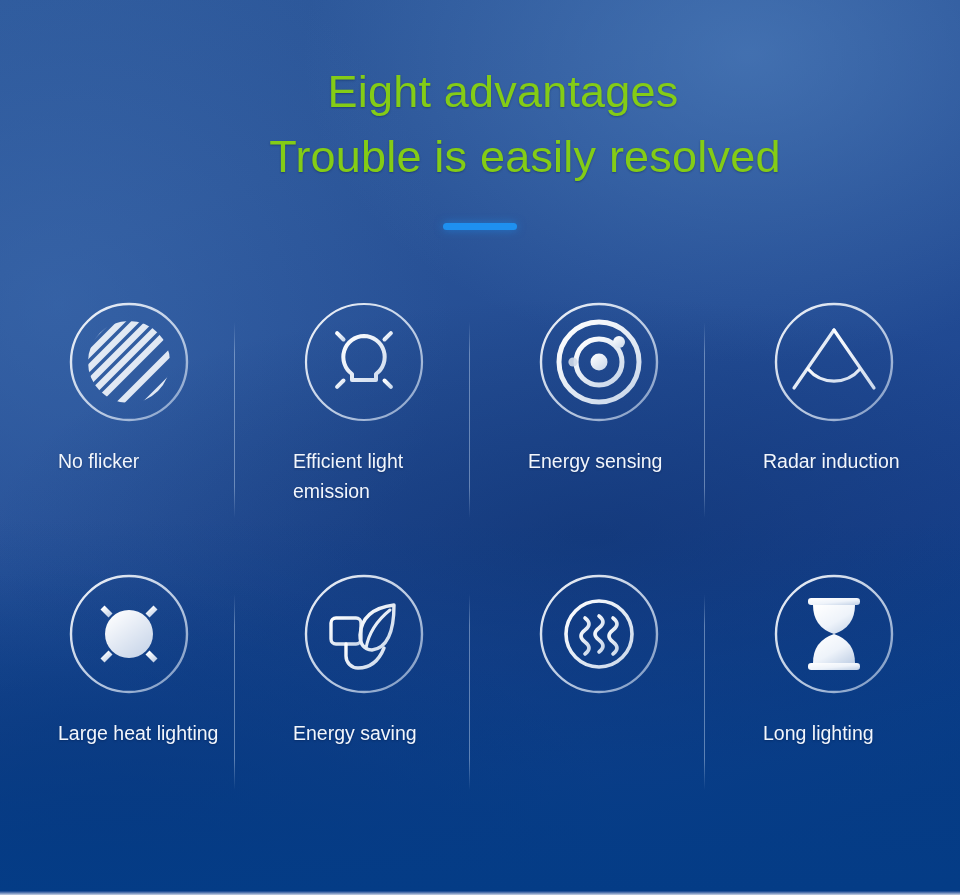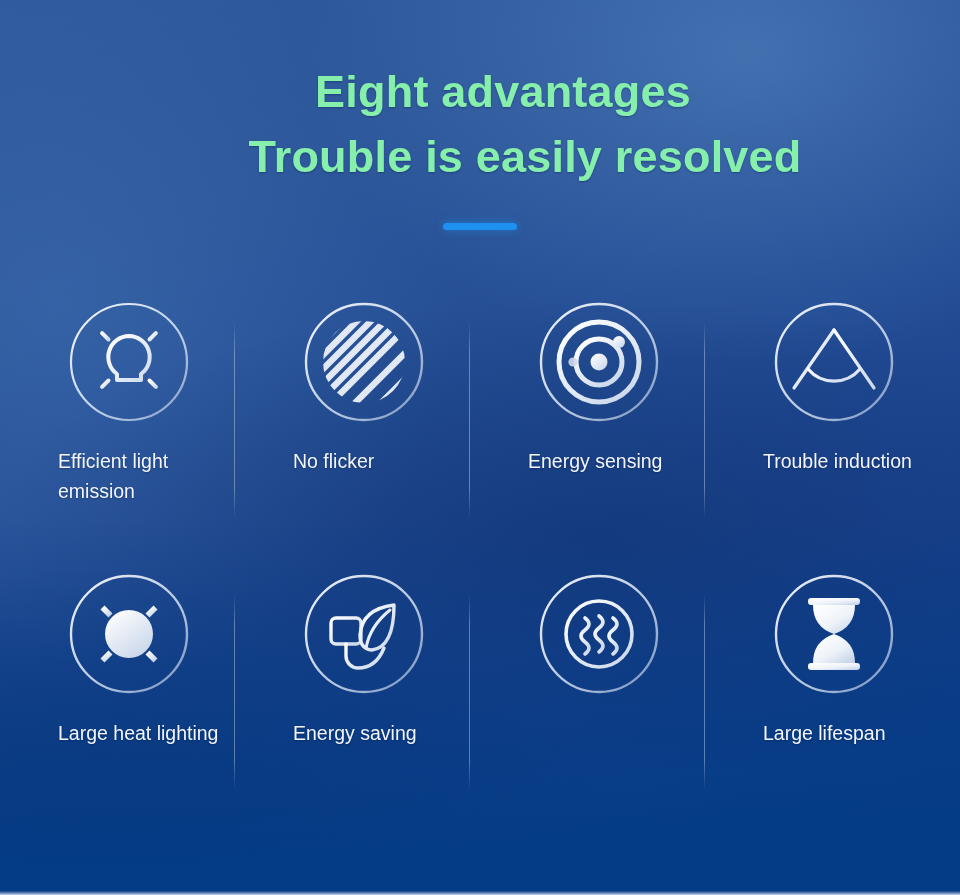--- a/index.html
+++ b/index.html
@@ -39,21 +39,21 @@
     background:linear-gradient(180deg, rgba(4,58,130,0) 58%, rgba(4,58,130,0.55) 82%, rgba(4,60,134,0.92) 97%, rgba(4,60,134,1) 100%);
   }
   .bg-bottom-strip {
     position:absolute; left:0; right:0; bottom:0; height:4px;
     background:linear-gradient(180deg,#0b3f8d 0%, #5f7fb4 45%, #c9d4e6 100%);
   }
 
   
   .header { position:absolute; left:0; right:0; top:62px; text-align:center; }
   .title-1, .title-2 {
-    color:#86efac; font-weight:bold; letter-spacing:0.2px;
+    color:#84cc16; font-weight:normal; letter-spacing:0.2px;
     text-shadow:0 1px 2px rgba(0,20,60,0.35);
     padding-left:46px;
   }
   .title-1 { font-size:45px; line-height:60px; }
   .title-2 { font-size:45px; line-height:60px; margin-top:5px;margin-left:44px; }
 
   .accent-bar {
     width:74px; height:7px; border-radius:4px;
     background:#1e90f0;
     margin:36px auto 0;
@@ -109,56 +109,20 @@
 
   <div class="header">
     <div class="title-1">Eight advantages</div>
     <div class="title-2">Trouble is easily resolved</div>
     <div class="accent-bar"></div>
   </div>
 
   <div class="grid">
 
     <div class="row row-1">
-
-      <div class="cell">
-        <span class="icon-wrap">
-          <svg viewBox="0 0 124 124">
-            <defs>
-              <linearGradient id="ringG1" x1="0" y1="0" x2="1" y2="1">
-                <stop offset="0%" stop-color="#ffffff" stop-opacity="0.95"></stop>
-                <stop offset="55%" stop-color="#dde7f5" stop-opacity="0.85"></stop>
-                <stop offset="100%" stop-color="#b9cbe5" stop-opacity="0.65"></stop>
-              </linearGradient>
-              <linearGradient id="glyphG1" x1="0" y1="0" x2="1" y2="1">
-                <stop offset="0%" stop-color="#ffffff"></stop>
-                <stop offset="100%" stop-color="#cfdcee"></stop>
-              </linearGradient>
-            </defs>
-            <circle cx="62" cy="62" r="58" fill="none" stroke="url(#ringG1)" stroke-width="2.2"></circle>
-            <g stroke="url(#glyphG1)" stroke-width="4" stroke-linecap="round" fill="none">
-              <path d="M62 31 v-9"></path>
-              <path d="M41.5 39.5 l-6.4 -6.4"></path>
-              <path d="M82.5 39.5 l6.4 -6.4"></path>
-              <path d="M33 60 h-9"></path>
-              <path d="M91 60 h9"></path>
-              <path d="M41.5 80.5 l-6.4 6.4"></path>
-              <path d="M82.5 80.5 l6.4 6.4"></path>
-            </g>
-            <path d="M62 36 a21 21 0 0 0 -12 38 v6 h24 v-6 a21 21 0 0 0 -12 -38 z" fill="none" stroke="url(#glyphG1)" stroke-width="4" stroke-linejoin="round"></path>
-            <g stroke="url(#glyphG1)" stroke-width="3.2" stroke-linecap="round">
-              <path d="M53 85 h18"></path>
-              <path d="M55 91 h14"></path>
-              <path d="M57.5 97 h9"></path>
-            </g>
-          </svg>
-        </span>
-        <div class="label">Efficient light emission</div>
-        <span class="sep"></span>
-      </div>
 
       <div class="cell">
         <span class="icon-wrap">
           <svg viewBox="0 0 124 124">
             <defs>
               <linearGradient id="ringG2" x1="0" y1="0" x2="1" y2="1">
                 <stop offset="0%" stop-color="#ffffff" stop-opacity="0.95"></stop>
                 <stop offset="60%" stop-color="#dde7f5" stop-opacity="0.8"></stop>
                 <stop offset="100%" stop-color="#b9cbe5" stop-opacity="0.6"></stop>
               </linearGradient>
@@ -187,20 +151,56 @@
           </svg>
         </span>
         <div class="label">No flicker</div>
         <span class="sep"></span>
       </div>
 
       <div class="cell">
         <span class="icon-wrap">
           <svg viewBox="0 0 124 124">
             <defs>
+              <linearGradient id="ringG1" x1="0" y1="0" x2="1" y2="1">
+                <stop offset="0%" stop-color="#ffffff" stop-opacity="0.95"></stop>
+                <stop offset="55%" stop-color="#dde7f5" stop-opacity="0.85"></stop>
+                <stop offset="100%" stop-color="#b9cbe5" stop-opacity="0.65"></stop>
+              </linearGradient>
+              <linearGradient id="glyphG1" x1="0" y1="0" x2="1" y2="1">
+                <stop offset="0%" stop-color="#ffffff"></stop>
+                <stop offset="100%" stop-color="#cfdcee"></stop>
+              </linearGradient>
+            </defs>
+            <circle cx="62" cy="62" r="58" fill="none" stroke="url(#ringG1)" stroke-width="2.2"></circle>
+            <g stroke="url(#glyphG1)" stroke-width="4" stroke-linecap="round" fill="none">
+              <path d="M62 31 v-9"></path>
+              <path d="M41.5 39.5 l-6.4 -6.4"></path>
+              <path d="M82.5 39.5 l6.4 -6.4"></path>
+              <path d="M33 60 h-9"></path>
+              <path d="M91 60 h9"></path>
+              <path d="M41.5 80.5 l-6.4 6.4"></path>
+              <path d="M82.5 80.5 l6.4 6.4"></path>
+            </g>
+            <path d="M62 36 a21 21 0 0 0 -12 38 v6 h24 v-6 a21 21 0 0 0 -12 -38 z" fill="none" stroke="url(#glyphG1)" stroke-width="4" stroke-linejoin="round"></path>
+            <g stroke="url(#glyphG1)" stroke-width="3.2" stroke-linecap="round">
+              <path d="M53 85 h18"></path>
+              <path d="M55 91 h14"></path>
+              <path d="M57.5 97 h9"></path>
+            </g>
+          </svg>
+        </span>
+        <div class="label">Efficient light emission</div>
+        <span class="sep"></span>
+      </div>
+
+      <div class="cell">
+        <span class="icon-wrap">
+          <svg viewBox="0 0 124 124">
+            <defs>
               <linearGradient id="ringG3" x1="0" y1="0" x2="1" y2="1">
                 <stop offset="0%" stop-color="#ffffff" stop-opacity="0.95"></stop>
                 <stop offset="60%" stop-color="#dde7f5" stop-opacity="0.8"></stop>
                 <stop offset="100%" stop-color="#b9cbe5" stop-opacity="0.6"></stop>
               </linearGradient>
               <linearGradient id="glyphG3" x1="0.1" y1="0" x2="0.9" y2="1">
                 <stop offset="0%" stop-color="#ffffff"></stop>
                 <stop offset="100%" stop-color="#c9d7ea"></stop>
               </linearGradient>
             </defs>
@@ -233,21 +233,21 @@
                 <stop offset="0%" stop-color="#ffffff"></stop>
                 <stop offset="100%" stop-color="#ccd9ec"></stop>
               </linearGradient>
             </defs>
             <circle cx="62" cy="62" r="58" fill="none" stroke="url(#ringG4)" stroke-width="2.4"></circle>
             <path d="M62 30 L22 88" fill="none" stroke="url(#glyphG4)" stroke-width="3.2" stroke-linecap="round"></path>
             <path d="M62 30 L102 88" fill="none" stroke="url(#glyphG4)" stroke-width="3.2" stroke-linecap="round"></path>
             <path d="M36 69 A34 34 0 0 0 88 69" fill="none" stroke="url(#glyphG4)" stroke-width="3.2" stroke-linecap="round"></path>
           </svg>
         </span>
-        <div class="label center-ish">Trouble induction</div>
+        <div class="label center-ish">Radar induction</div>
 
       </div>
 
     </div>
 
     <div class="row row-2">
 
       <div class="cell">
         <span class="icon-wrap">
           <svg viewBox="0 0 124 124">
@@ -357,19 +357,19 @@
 
             <rect x="36" y="26" width="52" height="7" rx="3.2" fill="url(#glyphG8)"></rect>
 
             <rect x="36" y="91" width="52" height="7" rx="3.2" fill="url(#glyphG8)"></rect>
 
             <path d="M41 33 h42 q0 22 -21 29 q-21 -7 -21 -29 z" fill="url(#glyphG8)"></path>
 
             <path d="M41 91 h42 q0 -22 -21 -29 q-21 7 -21 29 z" fill="url(#glyphG8)"></path>
           </svg>
         </span>
-        <div class="label center-ish">Large lifespan</div>
+        <div class="label center-ish">Long lighting</div>
 
       </div>
 
     </div>
   </div>
 </div>
 
 </body></html>

